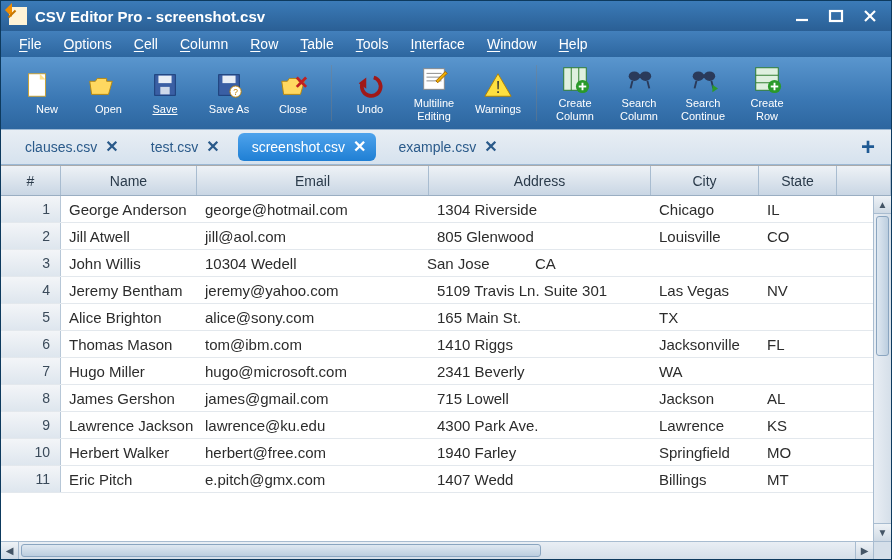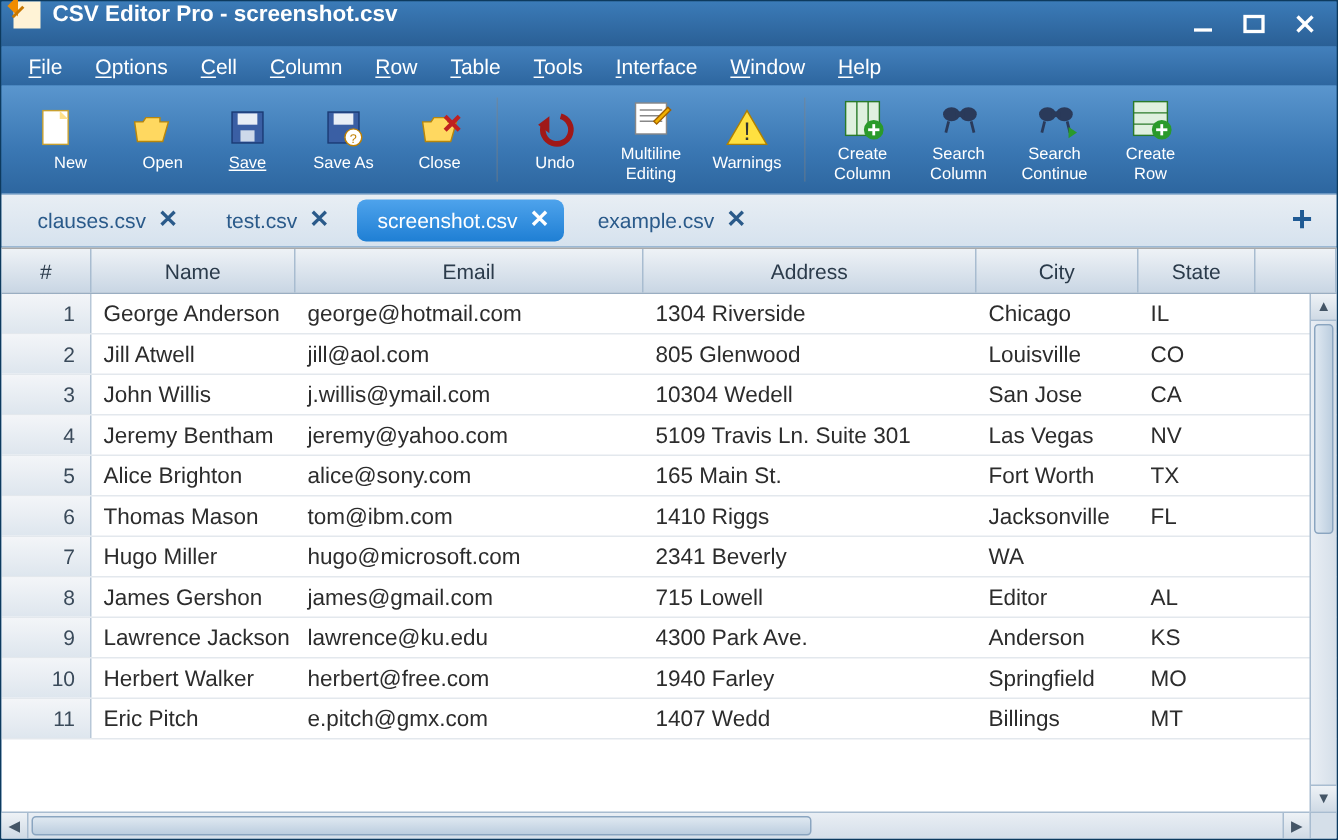--- a/index.html
+++ b/index.html
@@ -17,20 +17,21 @@
     background: linear-gradient(to bottom, #4a8cc7 0%, #2e6aa8 100%);
     border: 1px solid #0d3a5e;
     display: flex;
     flex-direction: column;
   }
   
   .titlebar {
     height: 30px;
     background: linear-gradient(to bottom, #3b7bb8 0%, #2a5f95 100%);
     display: flex;
+    align-items: center;
     padding: 0 6px 0 8px;
     color: #fff;
     font-size: 15px;
     font-weight: 600;
   }
   .titlebar .app-icon {
     width: 18px; height: 18px; margin-right: 8px;
     background: #fff3d6;
     position: relative;
   }
@@ -479,41 +480,39 @@
           <div class="cell name">Jill Atwell</div>
           <div class="cell email">jill@aol.com</div>
           <div class="cell addr">805 Glenwood</div>
           <div class="cell city">Louisville</div>
           <div class="cell state">CO</div>
           <div class="cell extra"></div>
         </div>
         <div class="row">
           <div class="cell rownum">3</div>
           <div class="cell name">John Willis</div>
-          <div class="cell email">j.willis@ymail.com</div>
           <div class="cell addr">10304 Wedell</div>
           <div class="cell city">San Jose</div>
           <div class="cell state">CA</div>
           <div class="cell extra"></div>
         </div>
         <div class="row">
           <div class="cell rownum">4</div>
           <div class="cell name">Jeremy Bentham</div>
           <div class="cell email">jeremy@yahoo.com</div>
           <div class="cell addr">5109 Travis Ln. Suite 301</div>
           <div class="cell city">Las Vegas</div>
           <div class="cell state">NV</div>
           <div class="cell extra"></div>
         </div>
         <div class="row">
           <div class="cell rownum">5</div>
           <div class="cell name">Alice Brighton</div>
           <div class="cell email">alice@sony.com</div>
           <div class="cell addr">165 Main St.</div>
-          <div class="cell city">Fort Worth</div>
           <div class="cell state">TX</div>
           <div class="cell extra"></div>
         </div>
         <div class="row">
           <div class="cell rownum">6</div>
           <div class="cell name">Thomas Mason</div>
           <div class="cell email">tom@ibm.com</div>
           <div class="cell addr">1410 Riggs</div>
           <div class="cell city">Jacksonville</div>
           <div class="cell state">FL</div>
@@ -525,30 +524,30 @@
           <div class="cell email">hugo@microsoft.com</div>
           <div class="cell addr">2341 Beverly</div>
           <div class="cell state">WA</div>
           <div class="cell extra"></div>
         </div>
         <div class="row">
           <div class="cell rownum">8</div>
           <div class="cell name">James Gershon</div>
           <div class="cell email">james@gmail.com</div>
           <div class="cell addr">715 Lowell</div>
-          <div class="cell city">Editor</div>
+          <div class="cell city">Jackson</div>
           <div class="cell state">AL</div>
           <div class="cell extra"></div>
         </div>
         <div class="row">
           <div class="cell rownum">9</div>
           <div class="cell name">Lawrence Jackson</div>
           <div class="cell email">lawrence@ku.edu</div>
           <div class="cell addr">4300 Park Ave.</div>
-          <div class="cell city">Anderson</div>
+          <div class="cell city">Lawrence</div>
           <div class="cell state">KS</div>
           <div class="cell extra"></div>
         </div>
         <div class="row">
           <div class="cell rownum">10</div>
           <div class="cell name">Herbert Walker</div>
           <div class="cell email">herbert@free.com</div>
           <div class="cell addr">1940 Farley</div>
           <div class="cell city">Springfield</div>
           <div class="cell state">MO</div>

